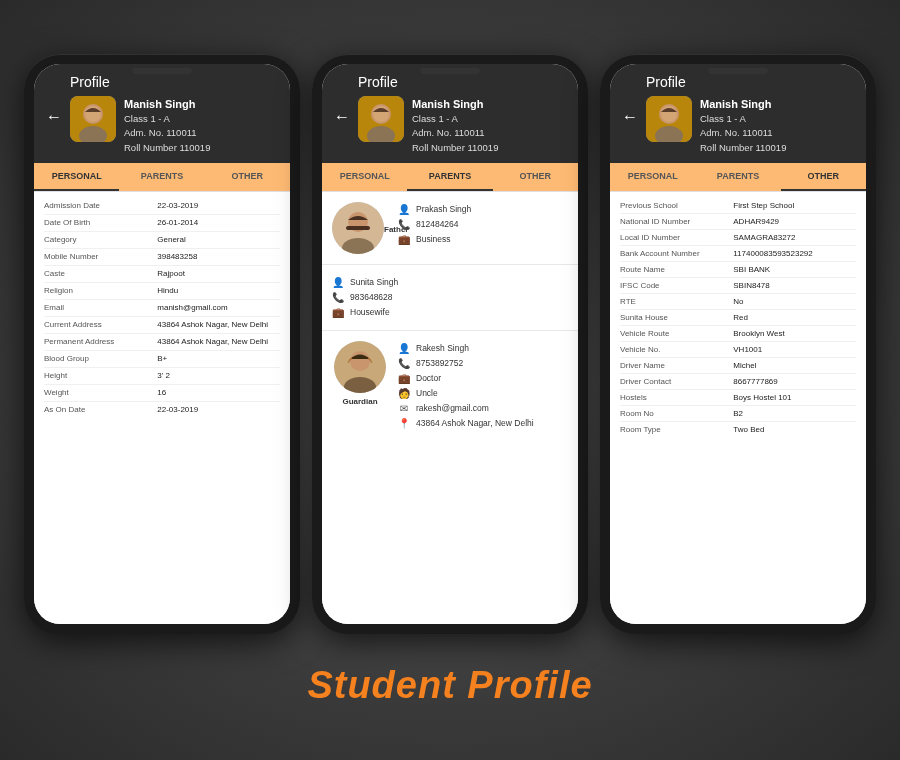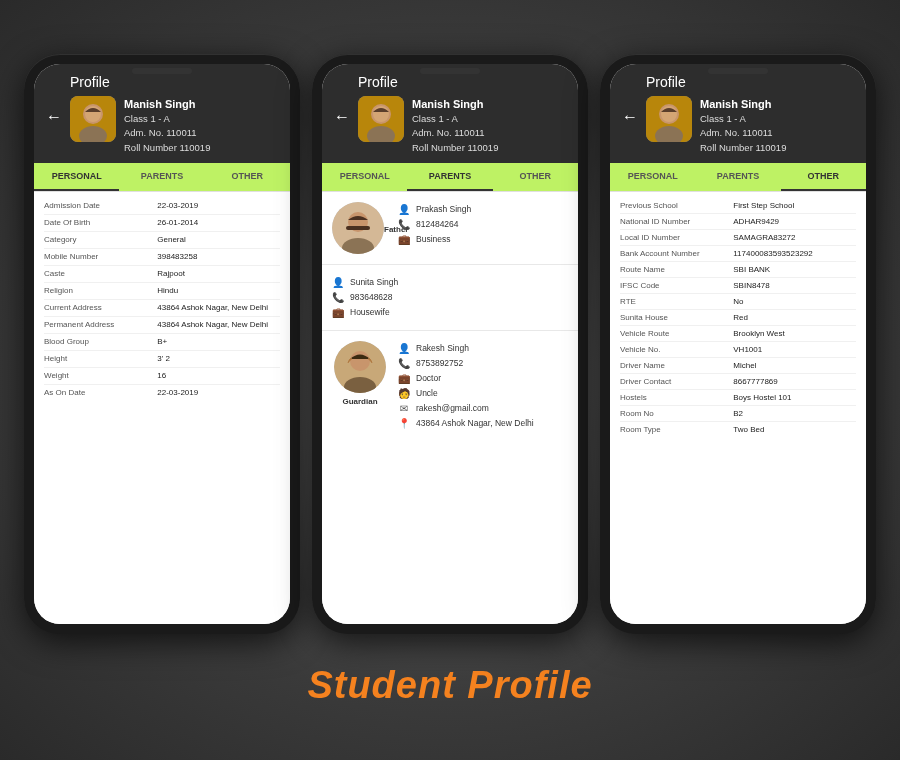--- a/index.html
+++ b/index.html
@@ -107,21 +107,21 @@
 
     .student-name {
       font-size: 11px;
       font-weight: bold;
       color: white;
     }
 
     
     .tabs {
       display: flex;
-      background: #bef264;
+      background: #fdba74;
       border-bottom: 1px solid #e0e0e0;
       flex-shrink: 0;
     }
 
     .tab {
       flex: 1;
       text-align: center;
       padding: 8px 4px;
       font-size: 9px;
       font-weight: bold;
@@ -317,20 +317,24 @@
               <span class="p-label">Mobile Number</span>
               <span class="p-value">398483258</span>
             </div>
           <div class="personal-row">
               <span class="p-label">Caste</span>
               <span class="p-value">Rajpoot</span>
             </div>
           <div class="personal-row">
               <span class="p-label">Religion</span>
               <span class="p-value">Hindu</span>
+            </div>
+          <div class="personal-row">
+              <span class="p-label">Email</span>
+              <span class="p-value">manish@gmail.com</span>
             </div>
           <div class="personal-row">
               <span class="p-label">Current Address</span>
               <span class="p-value">43864 Ashok Nagar, New Delhi</span>
             </div>
           <div class="personal-row">
               <span class="p-label">Permanent Address</span>
               <span class="p-value">43864 Ashok Nagar, New Delhi</span>
             </div>
           <div class="personal-row">

